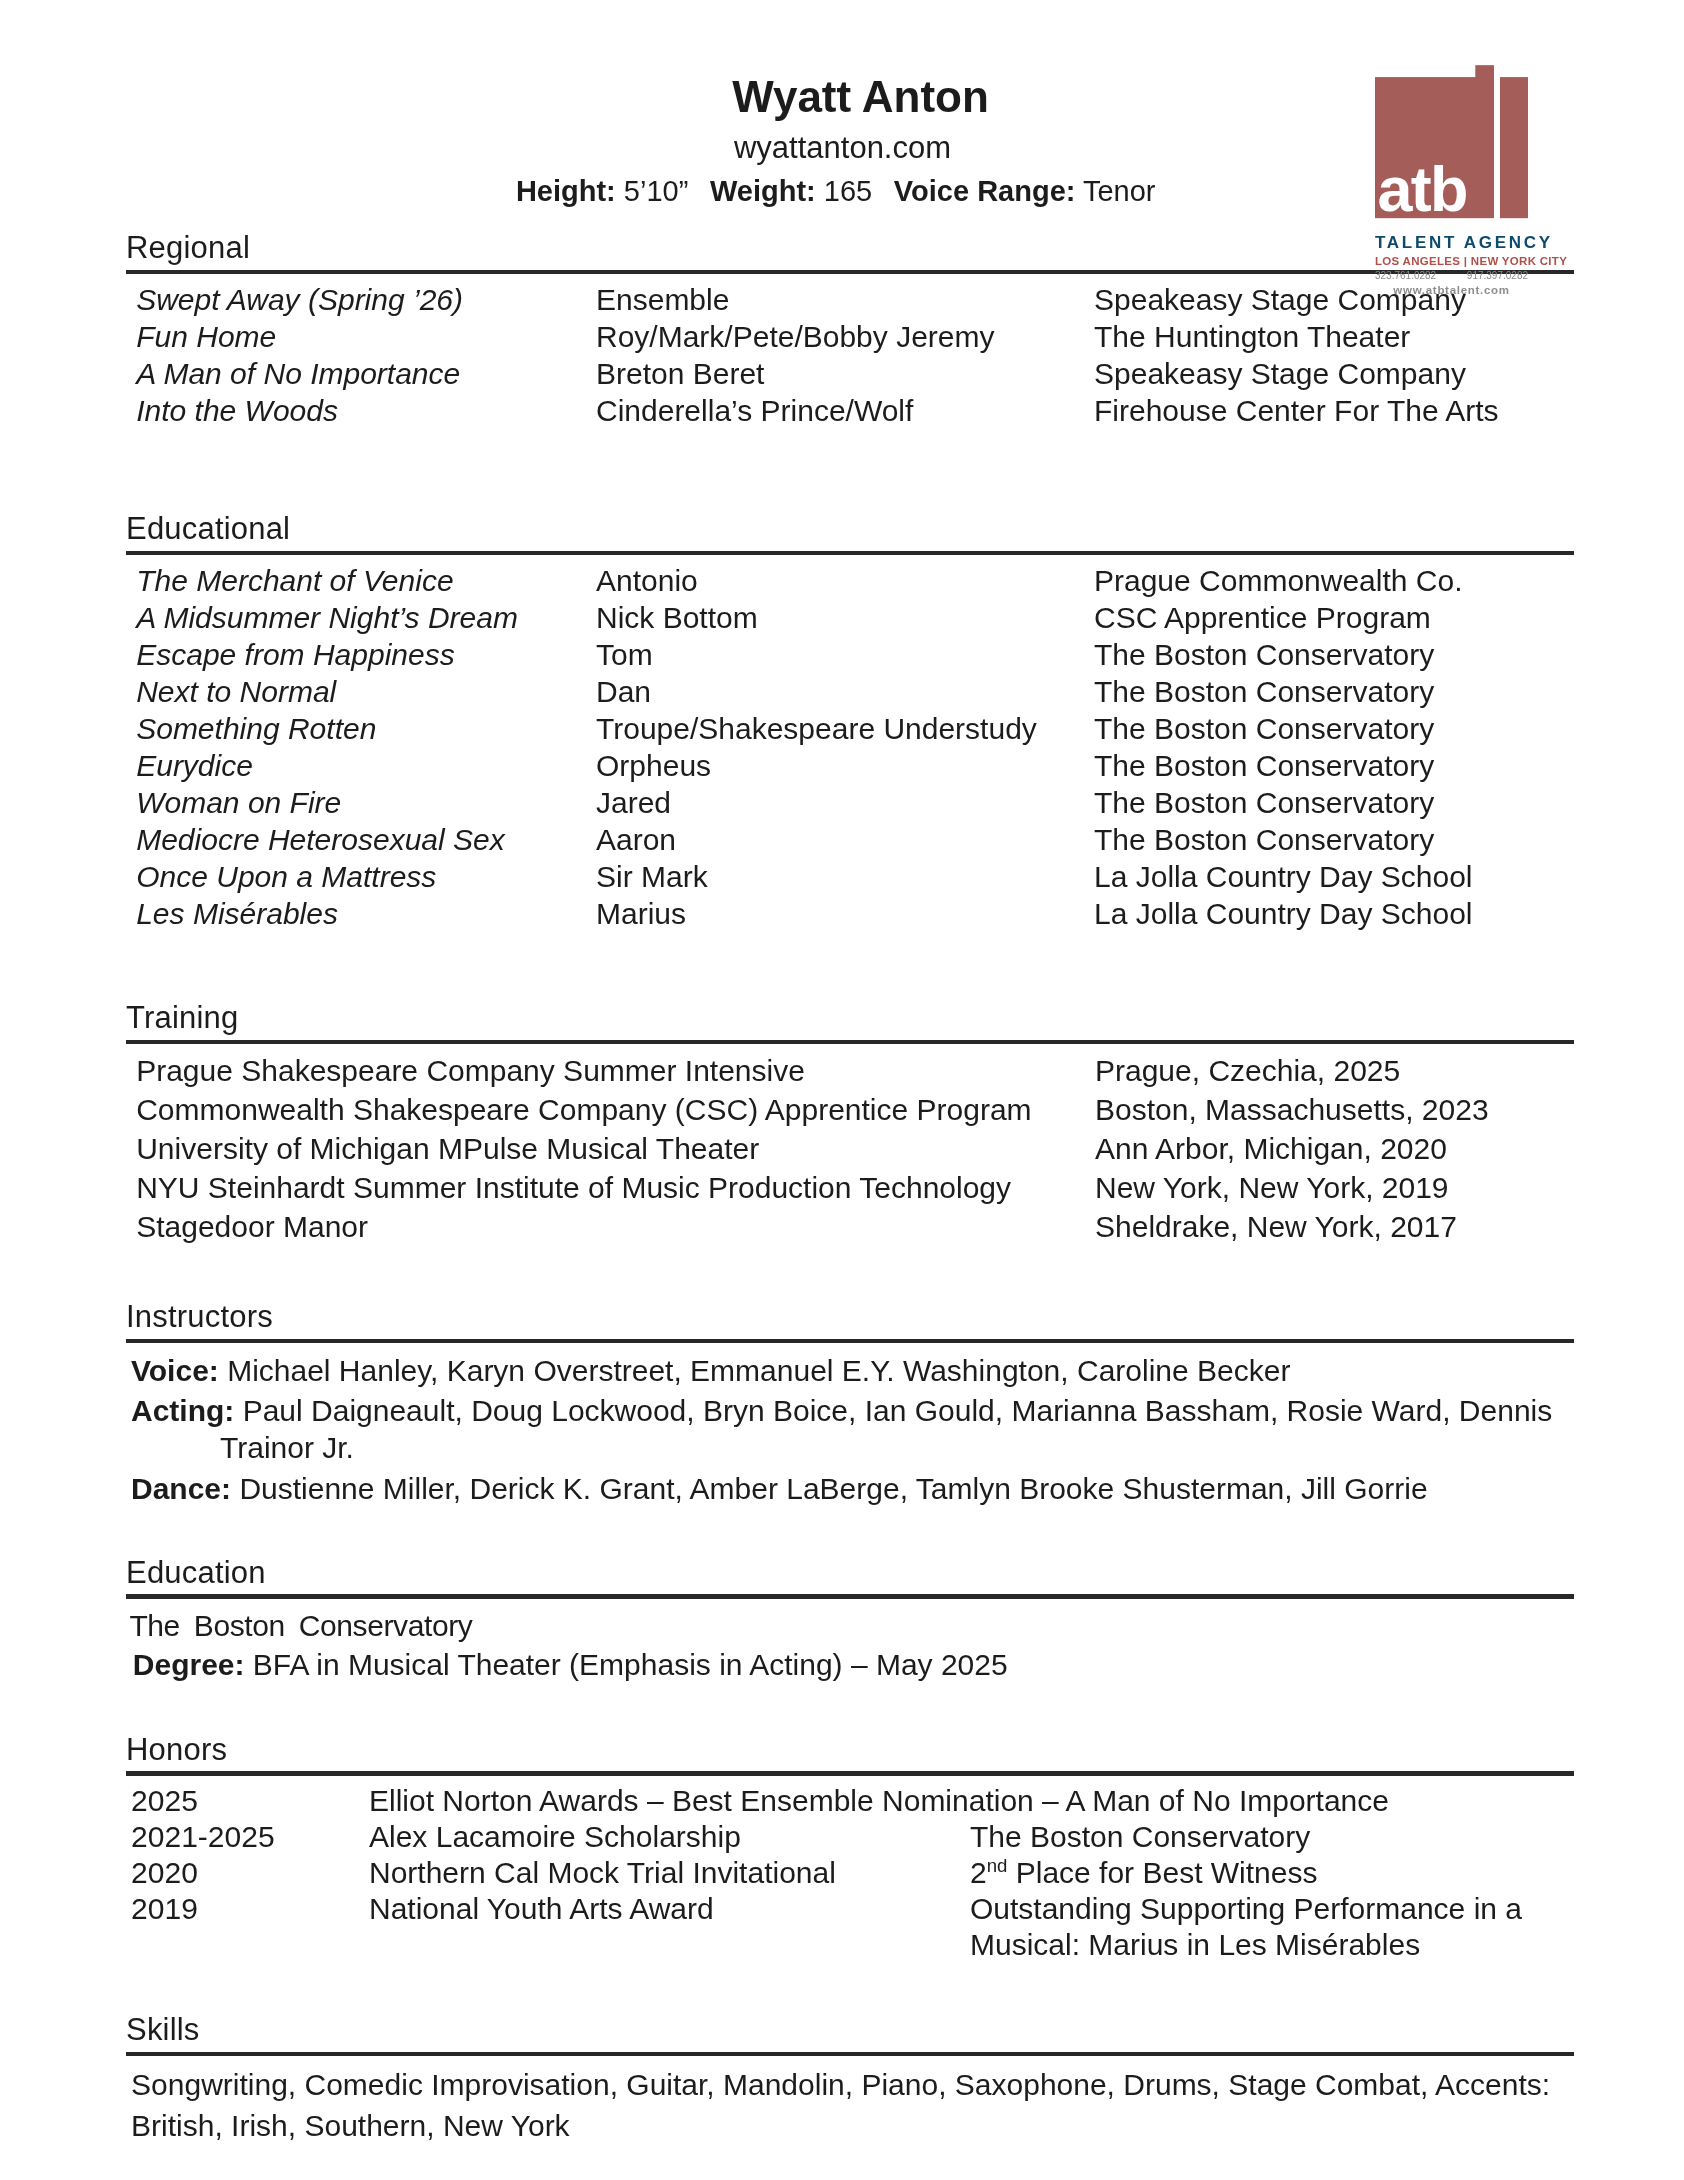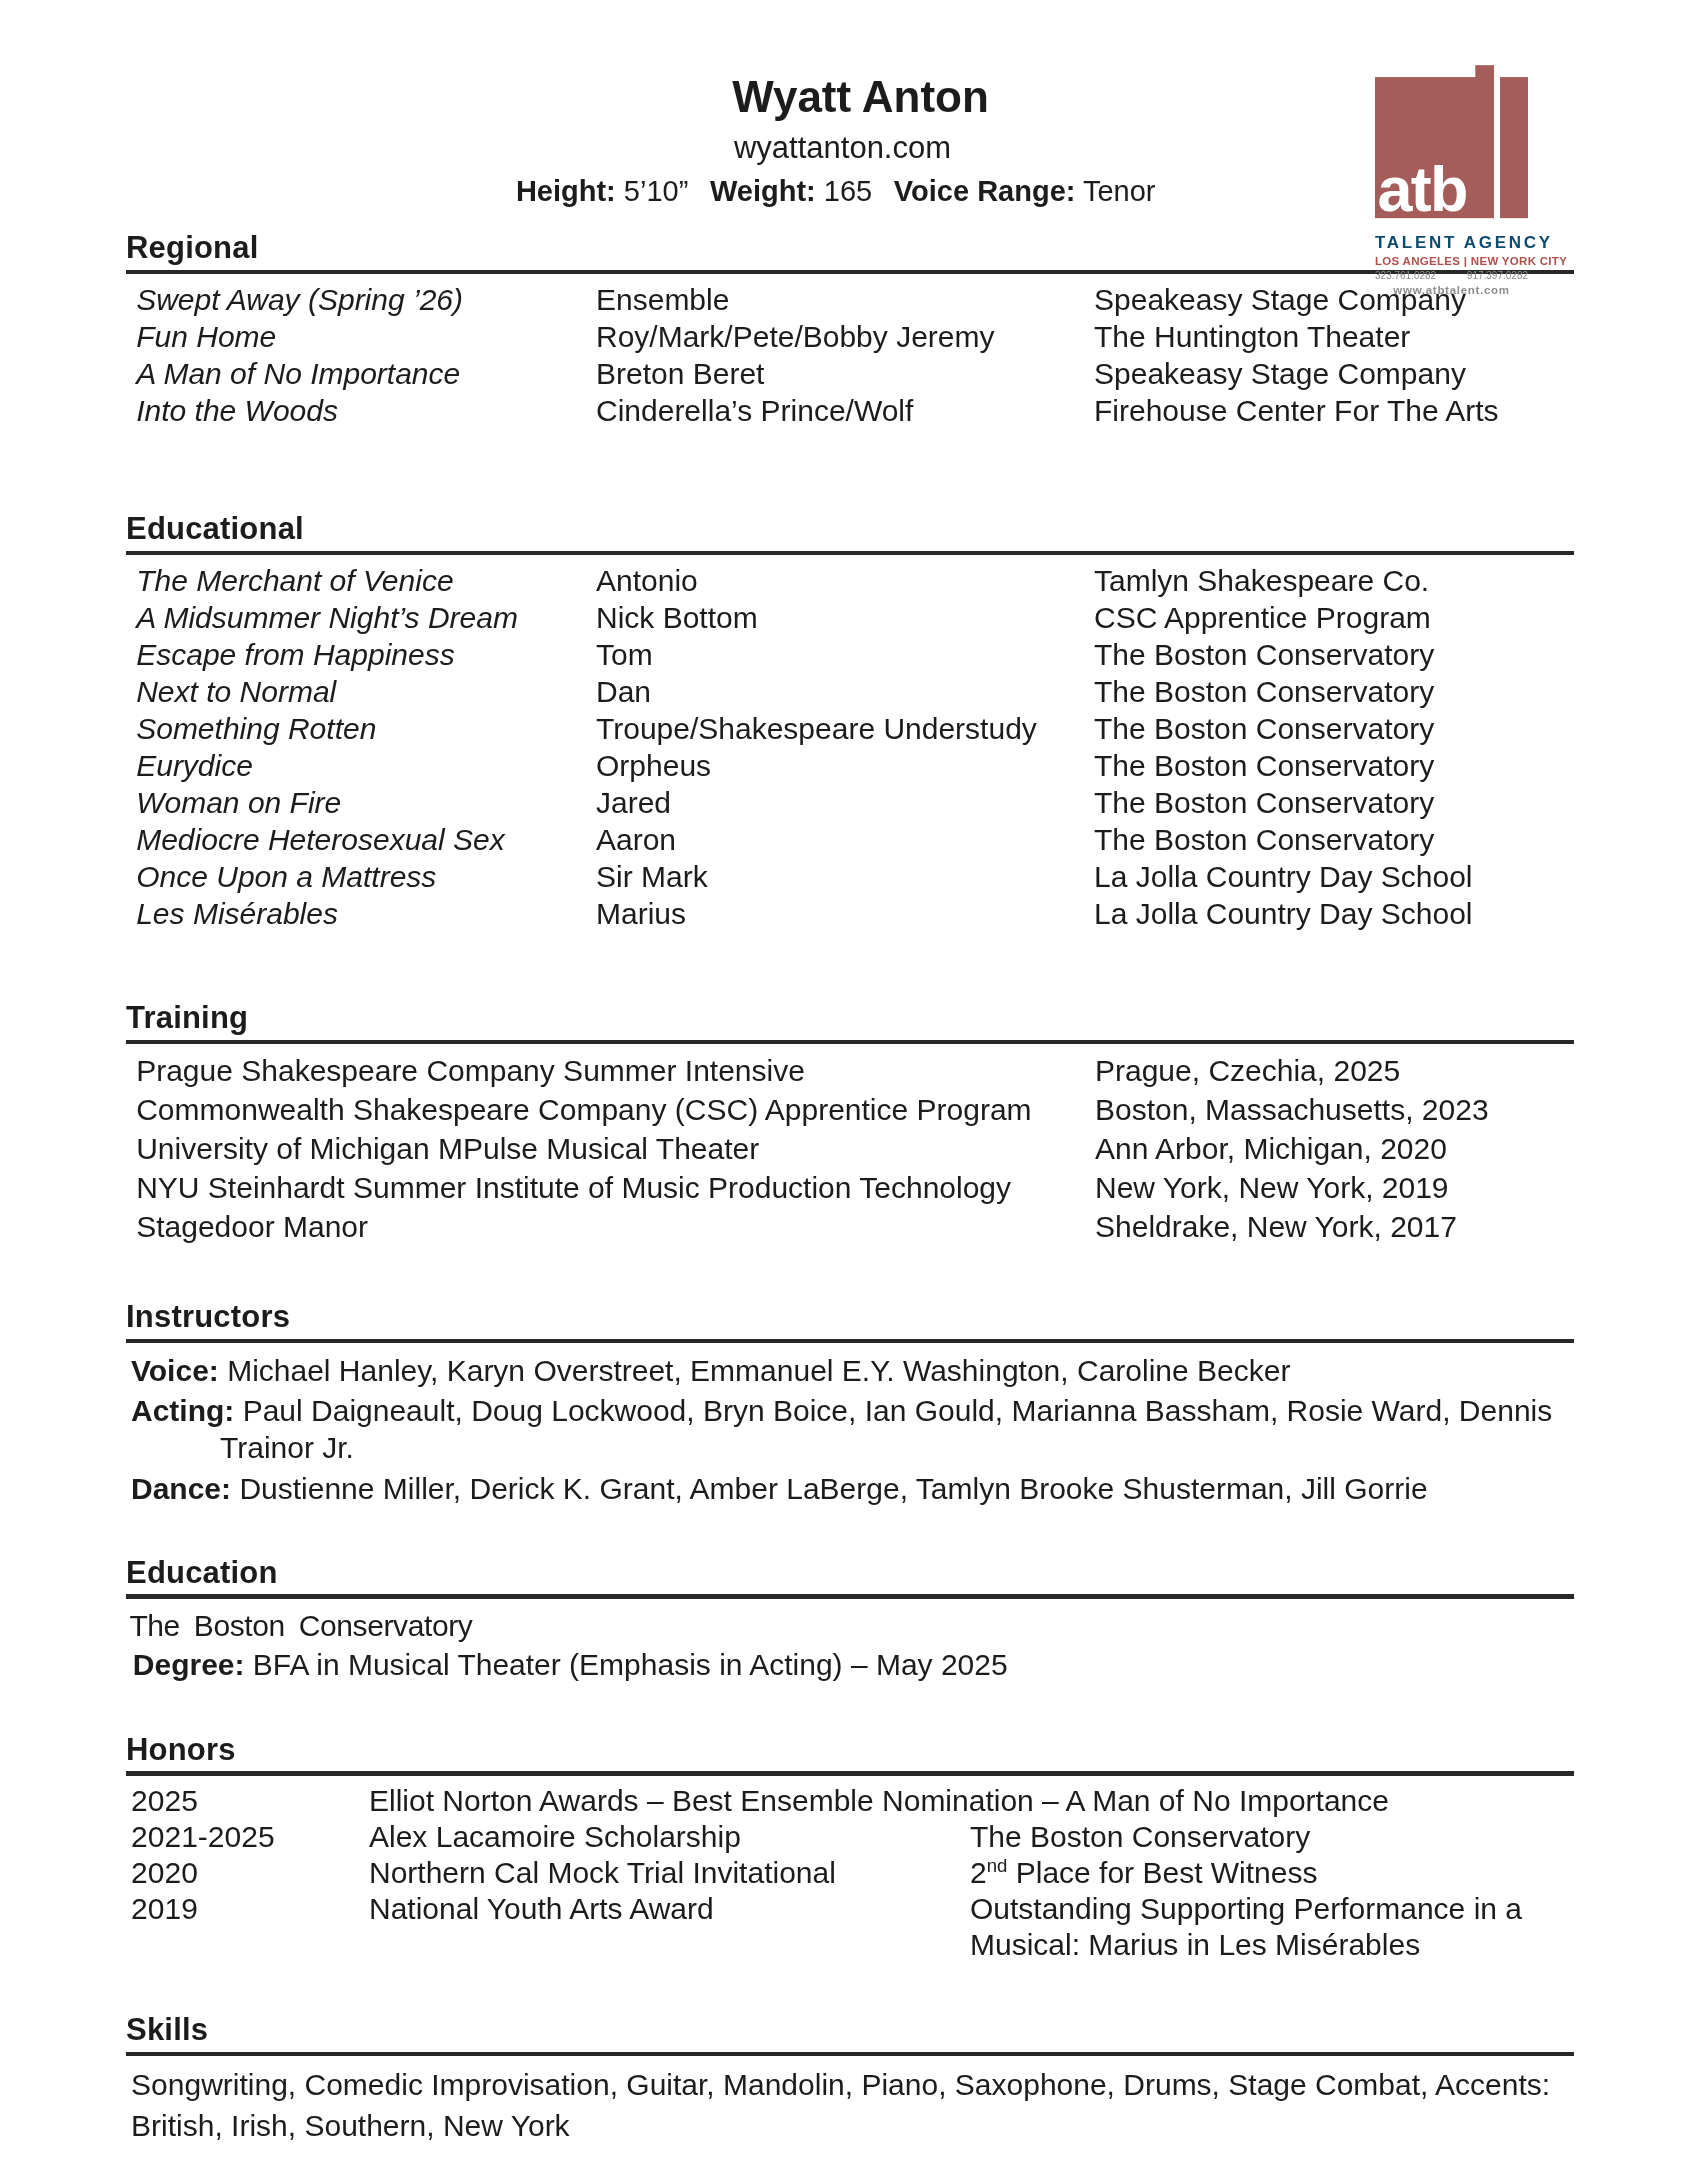--- a/index.html
+++ b/index.html
@@ -24,21 +24,21 @@
 
   
   .logo { position:absolute; left:1375px; top:65px; width:153px; text-align:center; }
   .logo .mark { display:block; }
   .logo .agency { font-size:17px; font-weight:bold; letter-spacing:2.7px; margin-top:7.7px; line-height:1.05; white-space:nowrap; }
   .logo .cities { font-size:11.5px; font-weight:bold; letter-spacing:0.3px; margin-top:3.4px; line-height:1.1; white-space:nowrap; }
   .logo .phones { display:flex; justify-content:space-between; font-size:10px; margin-top:2.6px; line-height:1.1; }
   .logo .web    { font-size:11.5px; font-weight:bold; letter-spacing:0.7px; margin-top:2.6px; line-height:1.1; }
 
   
-  .sec h2 { font-size:31px; font-weight:bold; margin:0; line-height:1.15; letter-spacing:0.2px; }
+  .sec h2 { font-size:31px; font-weight:normal; margin:0; line-height:1.15; letter-spacing:0.2px; }
   .rule { height:4.3px; background:#282828; margin-top:4.3px; }
 
   .sec-regional    { margin-top:22px; }
   .sec-educational { margin-top:82px; }
   .sec-training    { margin-top:68px; }
   .sec-instructors { margin-top:53px; }
   .sec-education   { margin-top:48px; }
   .sec-honors      { margin-top:48px; }
   .sec-skills      { margin-top:49px; }
 
@@ -142,21 +142,21 @@
       </div>
     </div>
 
     <div class="sec sec-educational">
       <h2>Educational</h2>
       <div class="rule"></div>
       <div class="credits">
         <div class="row">
           <div class="c1">The Merchant of Venice</div>
           <div class="c2">Antonio</div>
-          <div class="c3">Tamlyn Shakespeare Co.</div>
+          <div class="c3">Prague Commonwealth Co.</div>
         </div>
         <div class="row">
           <div class="c1">A Midsummer Night’s Dream</div>
           <div class="c2">Nick Bottom</div>
           <div class="c3">CSC Apprentice Program</div>
         </div>
         <div class="row">
           <div class="c1">Escape from Happiness</div>
           <div class="c2">Tom</div>
           <div class="c3">The Boston Conservatory</div>

